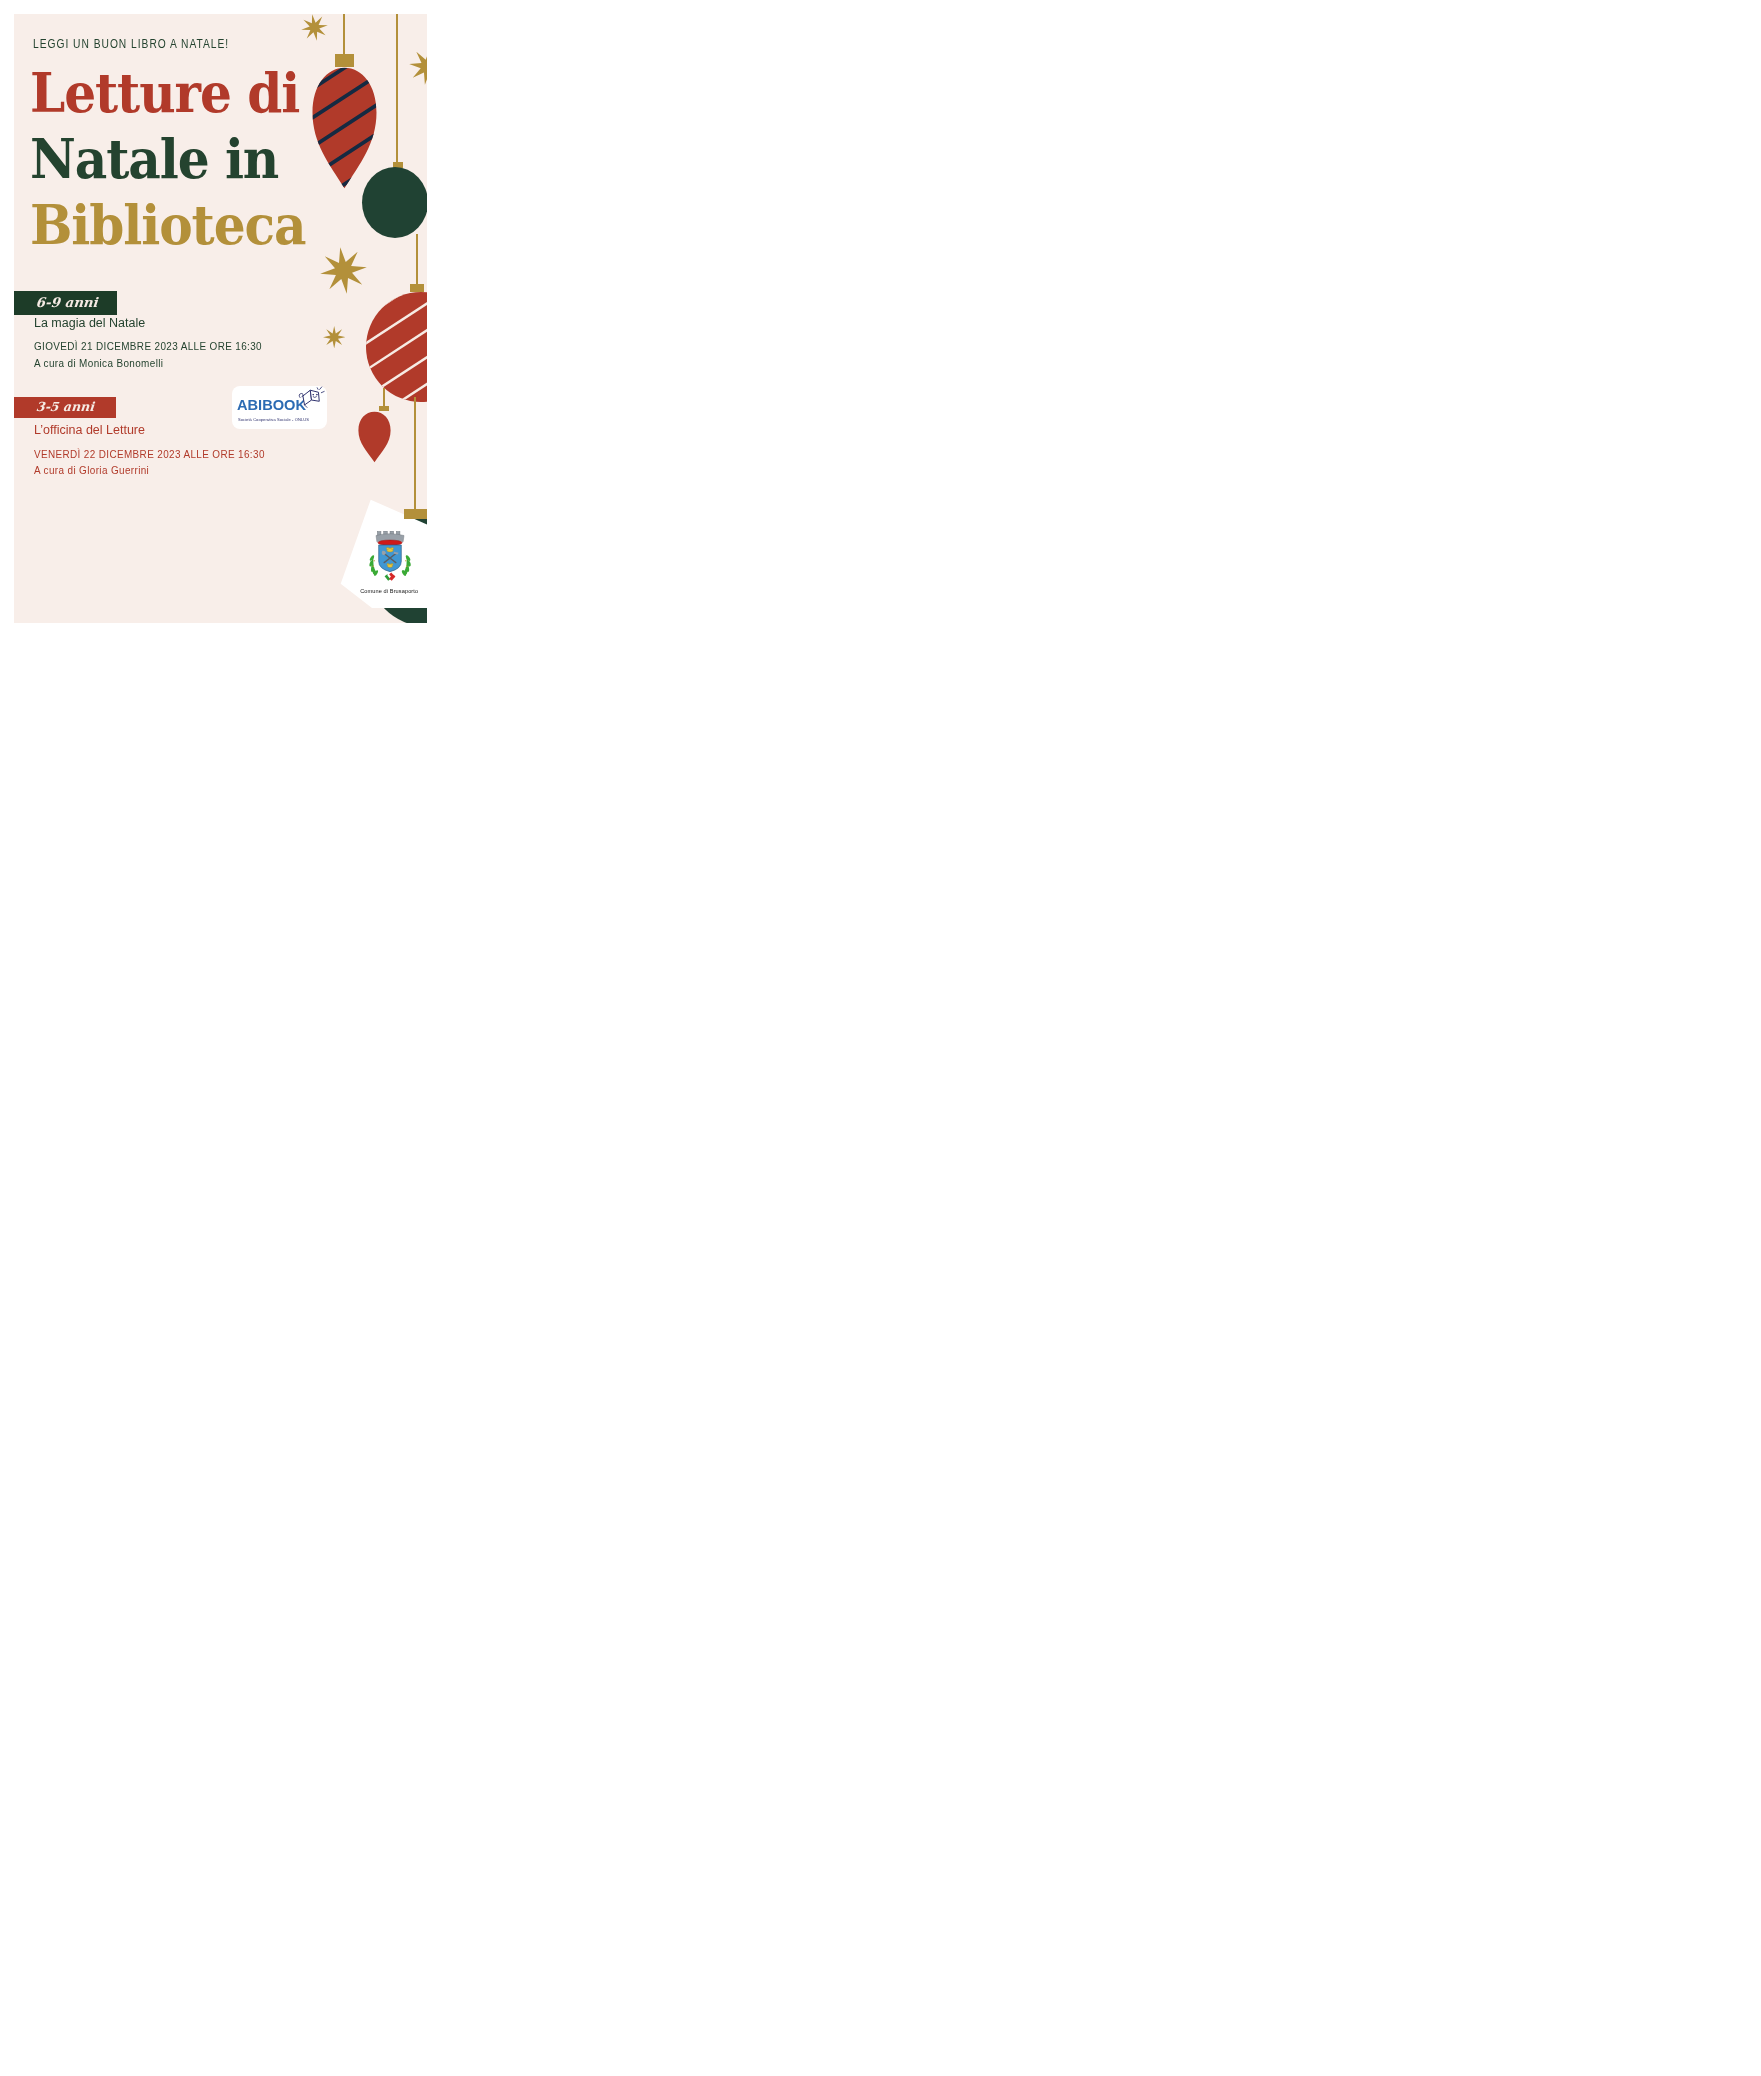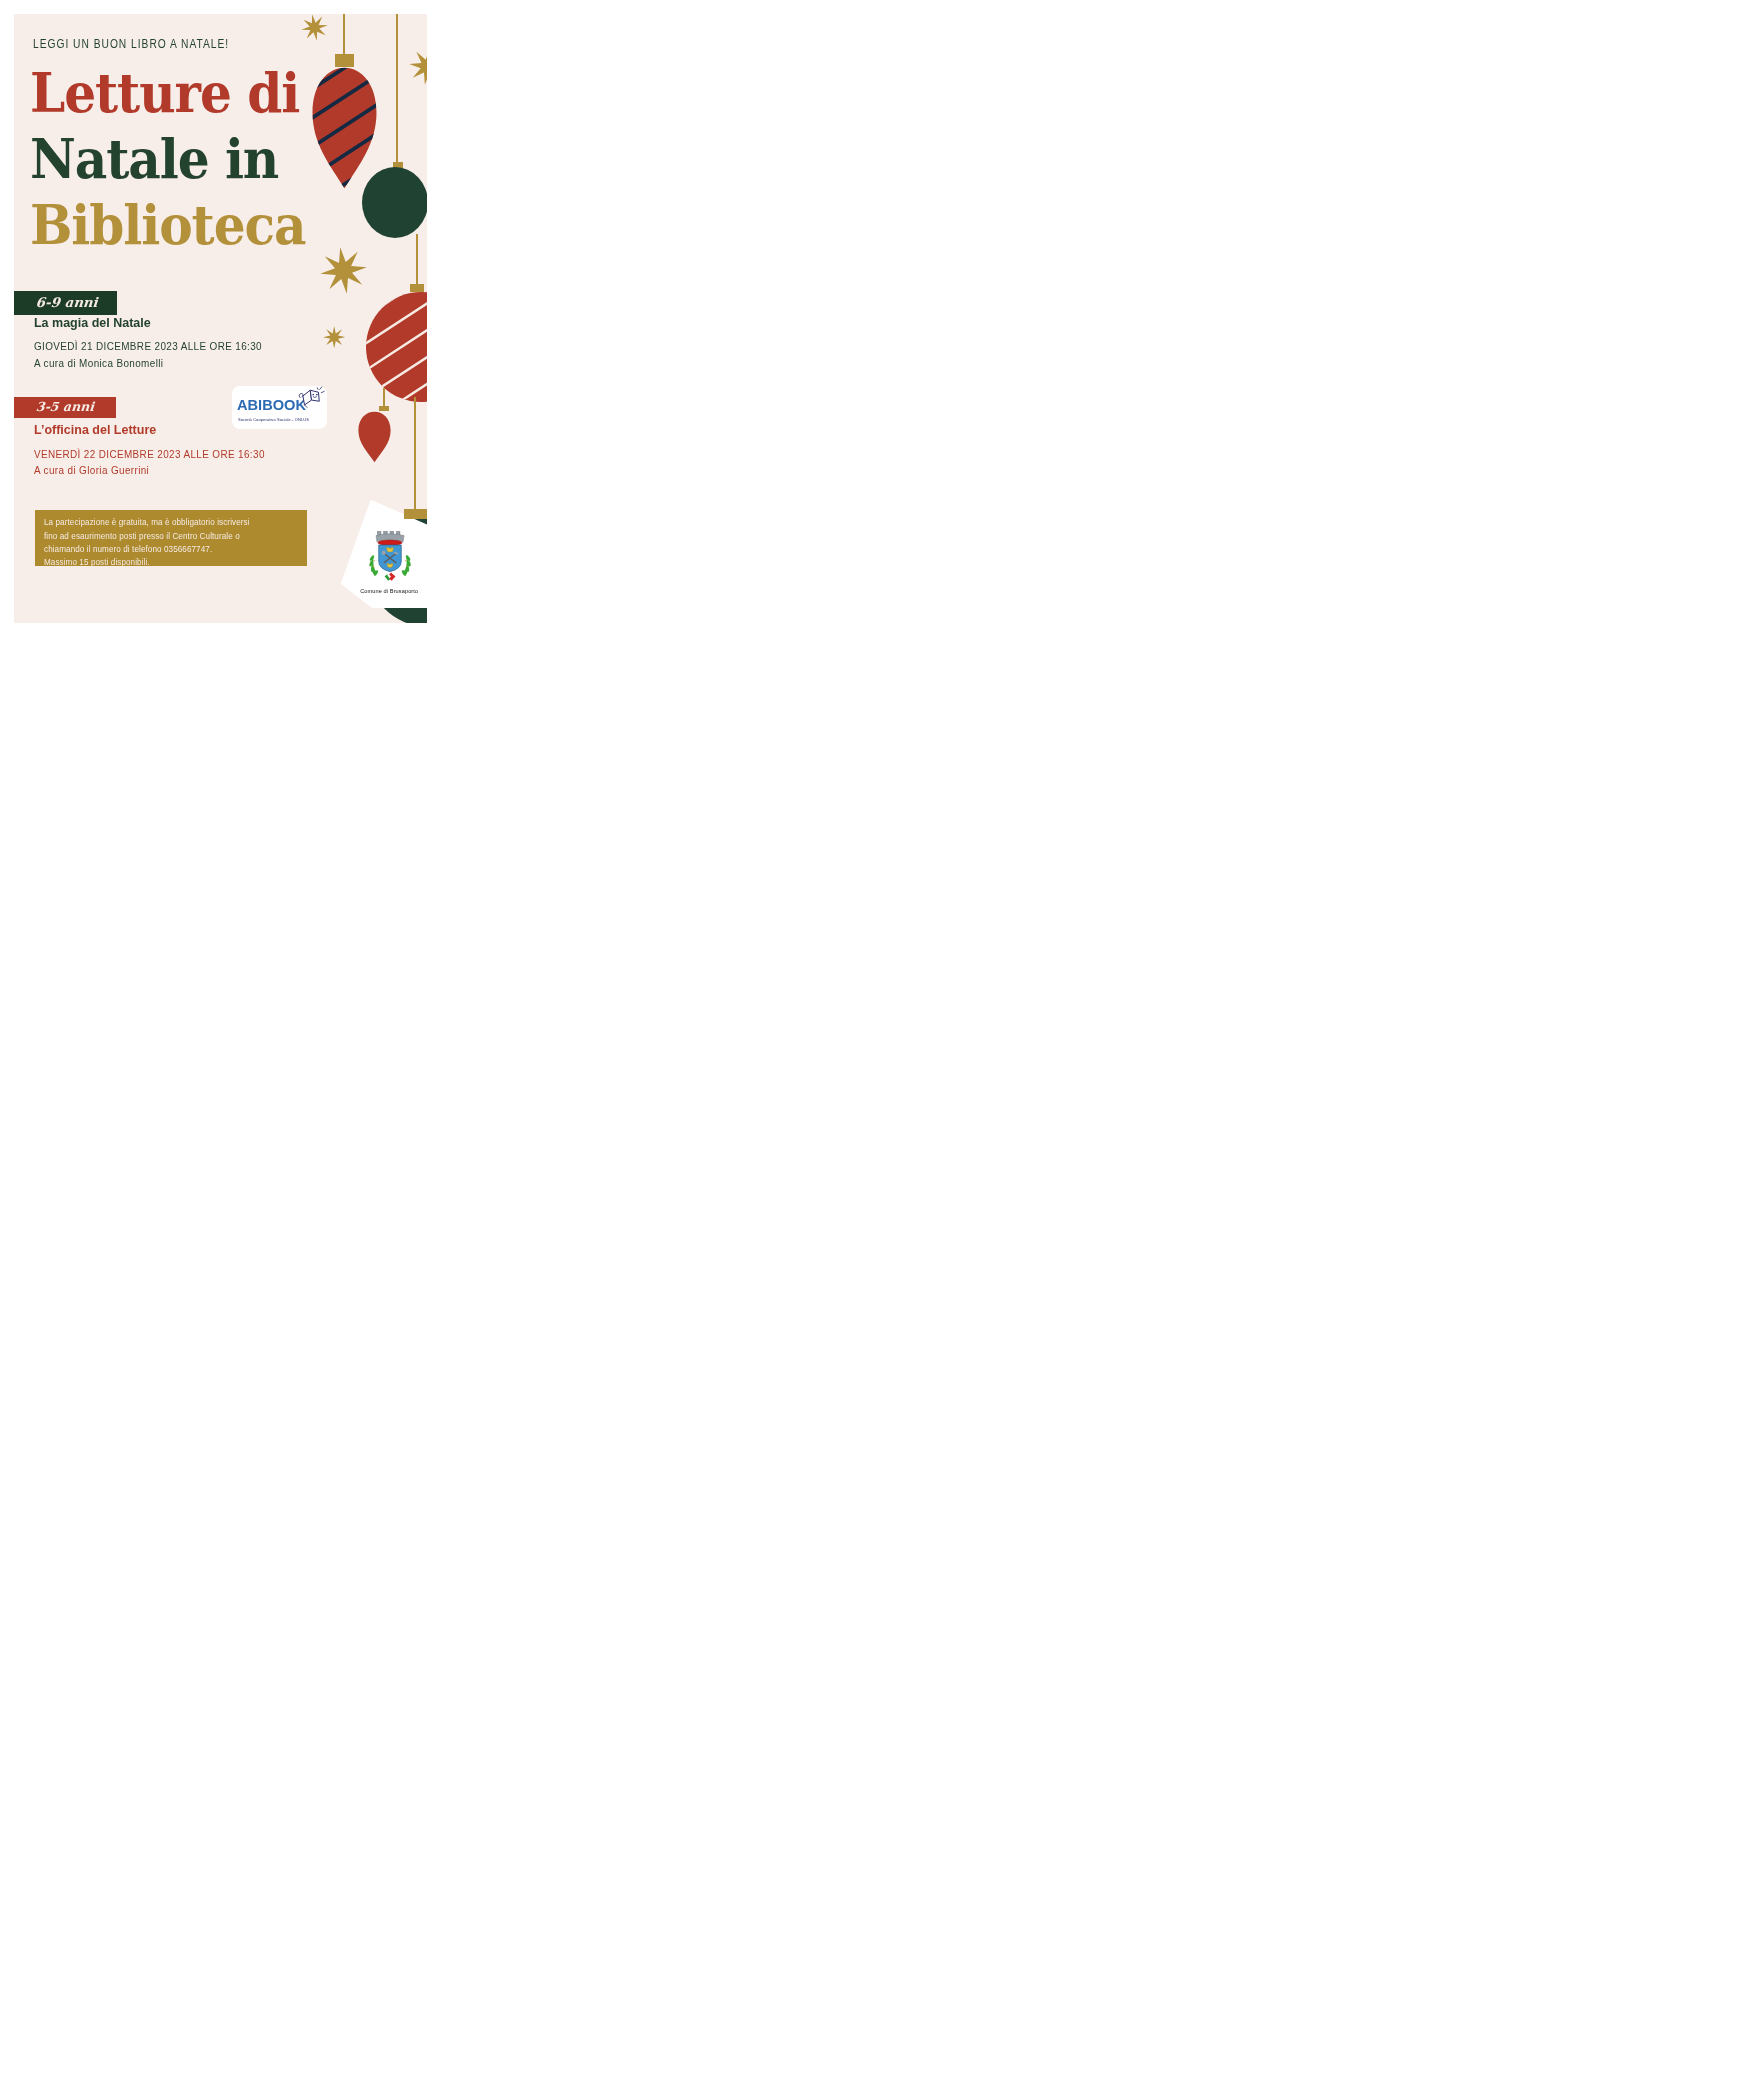--- a/index.html
+++ b/index.html
@@ -15,21 +15,21 @@
           letter-spacing:-1.2px;transform:scaleX(.93);transform-origin:left top;white-space:nowrap;line-height:1;}
   .t1{top:52px;color:var(--red);}
   .t2{top:118px;color:var(--green);}
   .t3{top:184px;color:var(--gold2);}
   .badge{left:0;color:var(--cream);font-family:"DejaVu Serif", serif;font-style:italic;font-weight:700;}
   .badge .badge-label{display:block;transform:skewX(-8deg);}
   .badge1{top:277px;width:103px;height:24px;background:var(--badgegreen);
           font-size:13.3px;line-height:23px;padding-left:23px;box-sizing:border-box;}
   .badge2{top:383px;width:102px;height:21px;background:var(--red);
           font-size:12.5px;line-height:20px;padding-left:23px;box-sizing:border-box;}
-  .sec-title{left:20.3px;font-size:12.5px;font-weight:700;white-space:nowrap;}
+  .sec-title{left:20.3px;font-size:12.5px;font-weight:400;white-space:nowrap;}
   .sec-title.green{color:var(--green);top:302px;}
   .sec-title.red{color:var(--red);top:409px;}
   .sec-line{left:20.3px;font-size:10.8px;letter-spacing:0.4px;transform:scaleX(.92);
             transform-origin:left top;white-space:nowrap;}
   .g{color:var(--green);} .r{color:var(--red);}
   .d1{top:326px;} .c1{top:343px;} .d2{top:434px;} .c2{top:450px;}
   .info-box{left:21.6px;top:496px;width:272px;height:56px;background:var(--gold);
             box-sizing:border-box;padding:6.6px 0 0 9px;}
   .info-line{color:var(--cream);font-size:9px;line-height:13.3px;letter-spacing:0.1px;
              transform:scaleX(.9);transform-origin:left top;white-space:nowrap;}
@@ -215,22 +215,16 @@
           <circle cx="46" cy="21" r="0.8" fill="var(--navy2)"></circle>
           <path d="M5,28 q-6,-8 3,-10 q7,-1 2,8"></path>
           <line x1="53" y1="8" x2="58" y2="2"></line>
           <line x1="57" y1="16" x2="64" y2="13"></line>
           <line x1="47" y1="4" x2="49" y2="8"></line>
           <path d="M16,46 l6,6"></path>
         </g>
       </svg>
     </div>
 
-    <div class="abs info-box">
-      <div class="info-line">La partecipazione è gratuita, ma è obbligatorio iscriversi</div>
-      <div class="info-line">fino ad esaurimento posti presso il Centro Culturale o</div>
-      <div class="info-line">chiamando il numero di telefono 0356667747.</div>
-      <div class="info-line">Massimo 15 posti disponibili.</div>
-    </div>
 
   </div>
 </div>
 
 
 </body></html>

